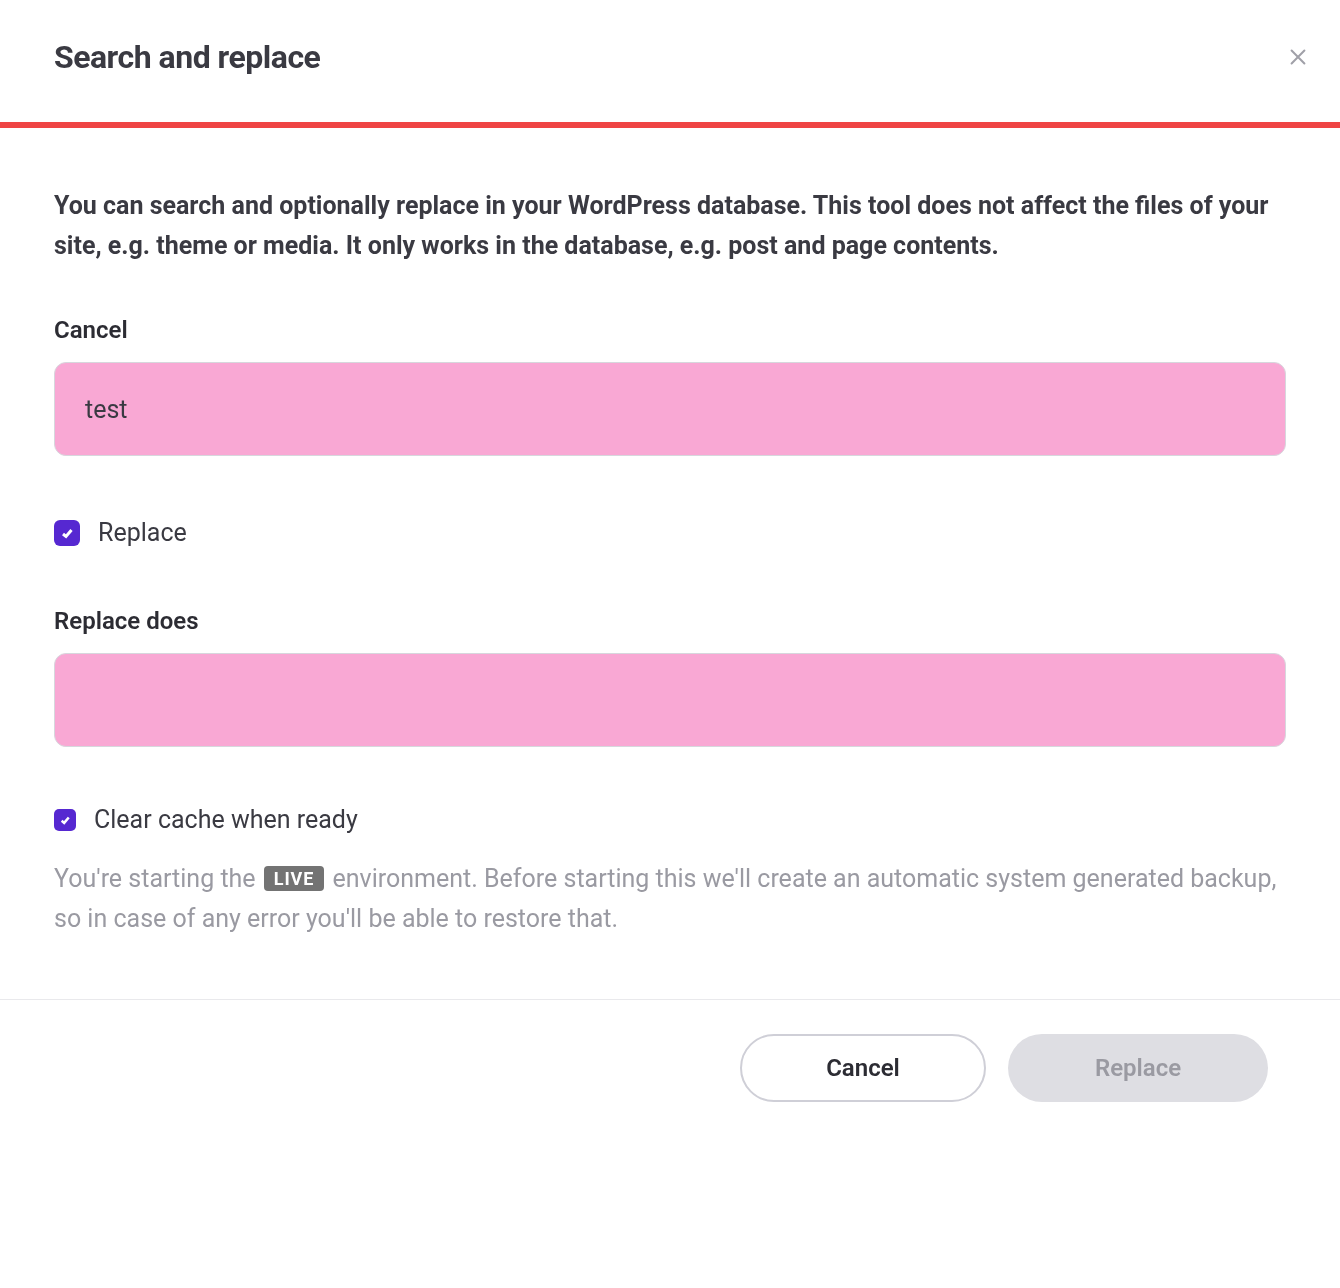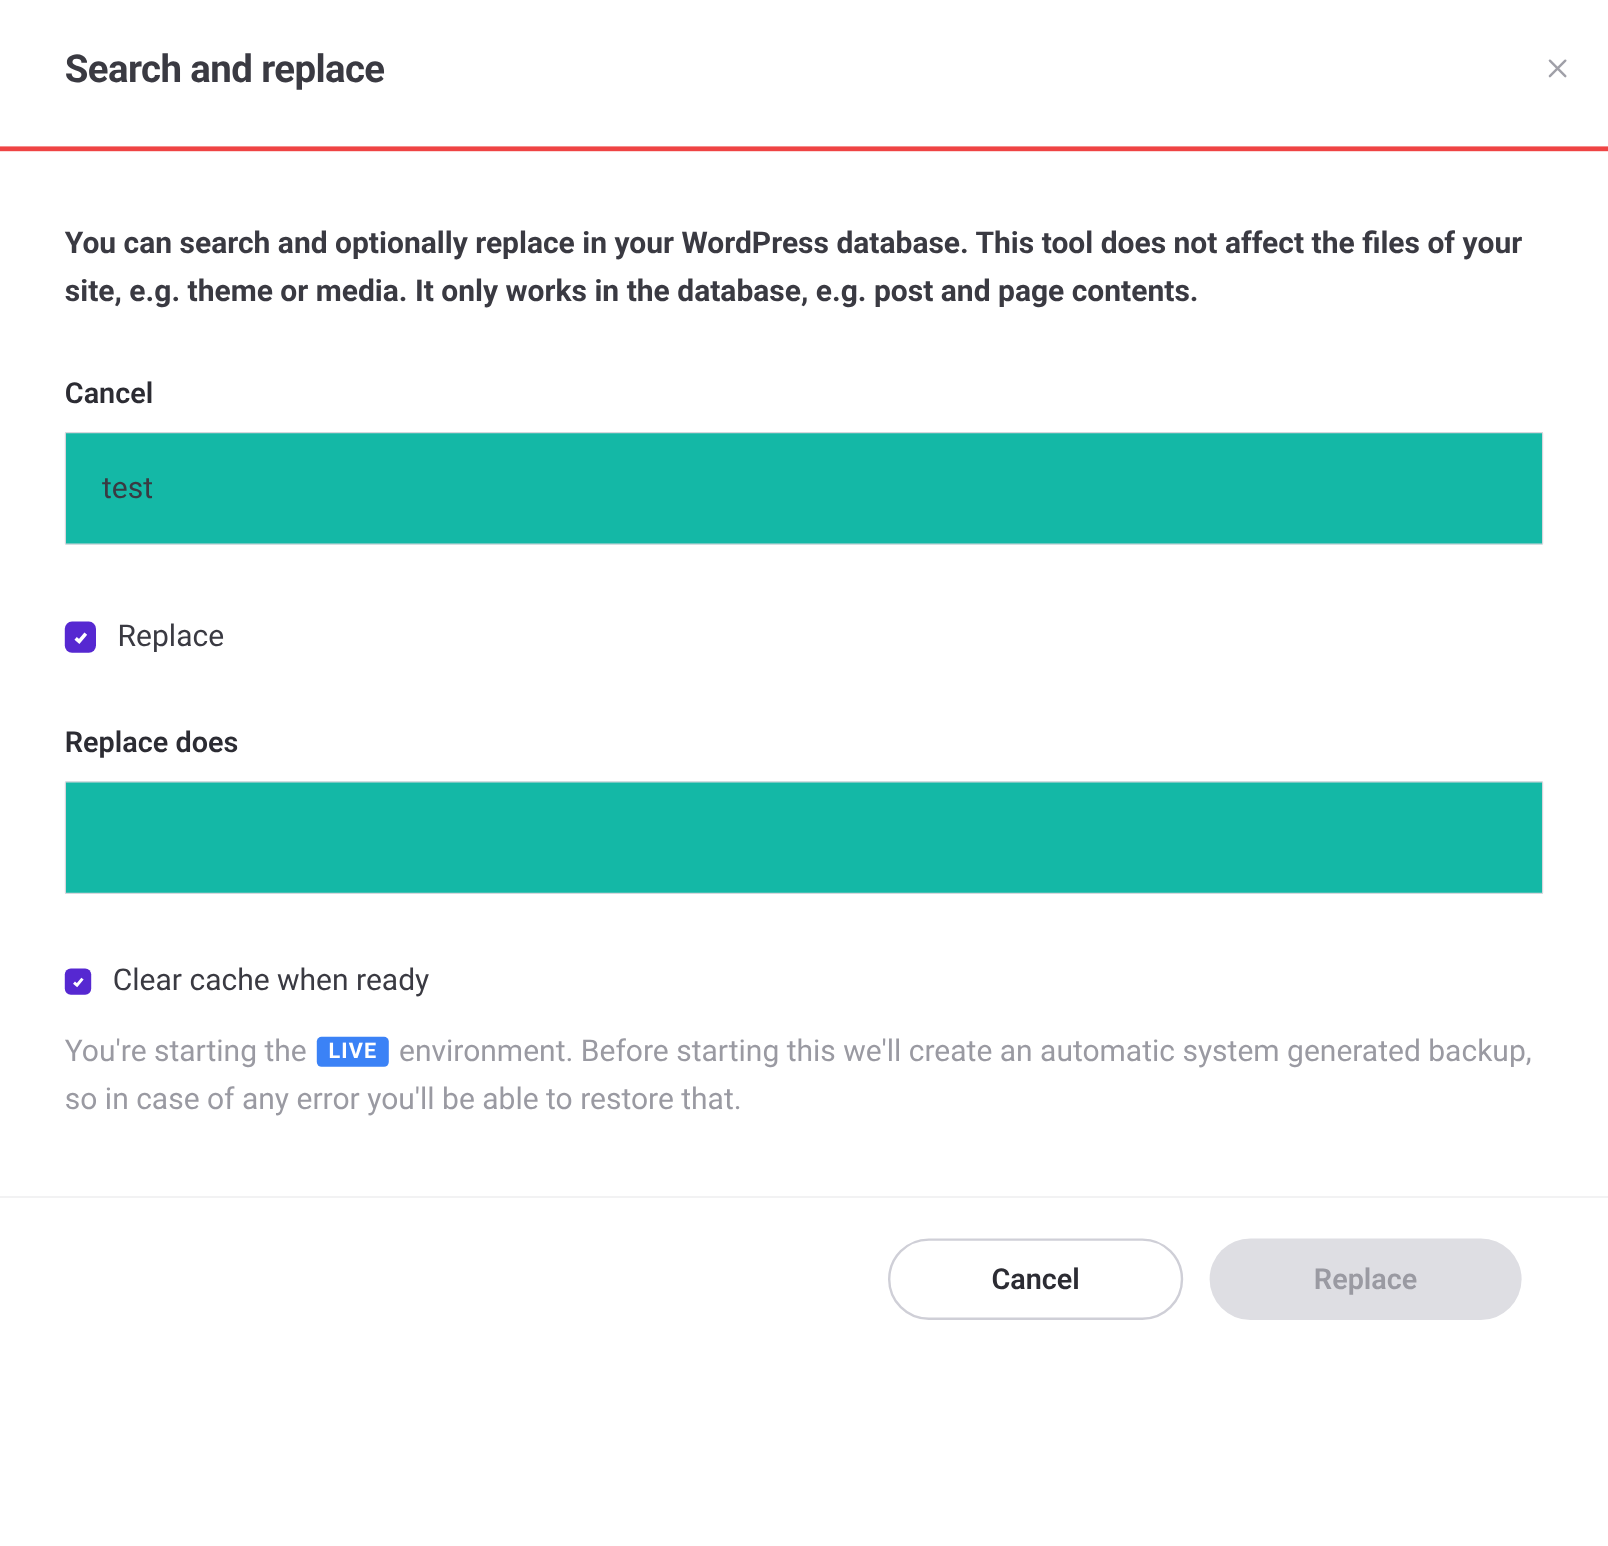--- a/index.html
+++ b/index.html
@@ -13,21 +13,21 @@
       position: relative;
     }
 
     .modal { width: 100%; background: #fff; }
 
     .modal-header {
       display: flex;
       align-items: center;
       justify-content: space-between;
       padding: 38px 24px 46px 54px;
-      border-bottom: 4px solid #ef4444;
+      border-bottom: 6px solid #ef4444;
     }
     .modal-title {
       font-size: 32px;
       font-weight: 700;
       letter-spacing: -0.5px;
       color: #3a3a42;
     }
     .close-btn {
       width: 36px;
       height: 36px;
@@ -60,22 +60,22 @@
       color: #2c2c33;
       margin-bottom: 18px;
     }
 
     .text-input {
       width: 100%;
       height: 94px;
       padding: 0 30px;
       font-size: 25px;
       border: 1px solid #d7d7dd;
-      border-radius: 1px;
-      background: #14b8a6;
+      border-radius: 12px;
+      background: #f9a8d4;
       color: #3a3a42;
       outline: none;
       font-family: inherit;
     }
 
     .field-block { margin-bottom: 62px; }
     .field-block.mb-tight { margin-bottom: 58px; }
 
     .checkbox-row {
       display: flex;
@@ -109,21 +109,21 @@
     }
 
     .warning-text {
       font-size: 25px;
       line-height: 1.6;
       color: #9a9aa2;
       font-weight: 400;
     }
     .live-badge {
       display: inline-block;
-      background: #3b82f6;
+      background: #737373;
       color: #fff;
       font-size: 18px;
       font-weight: 700;
       letter-spacing: 0.05em;
       padding: 4px 10px 3px 10px;
       border-radius: 4px;
       vertical-align: 2px;
       line-height: 1;
       margin: 0 2px;
     }

